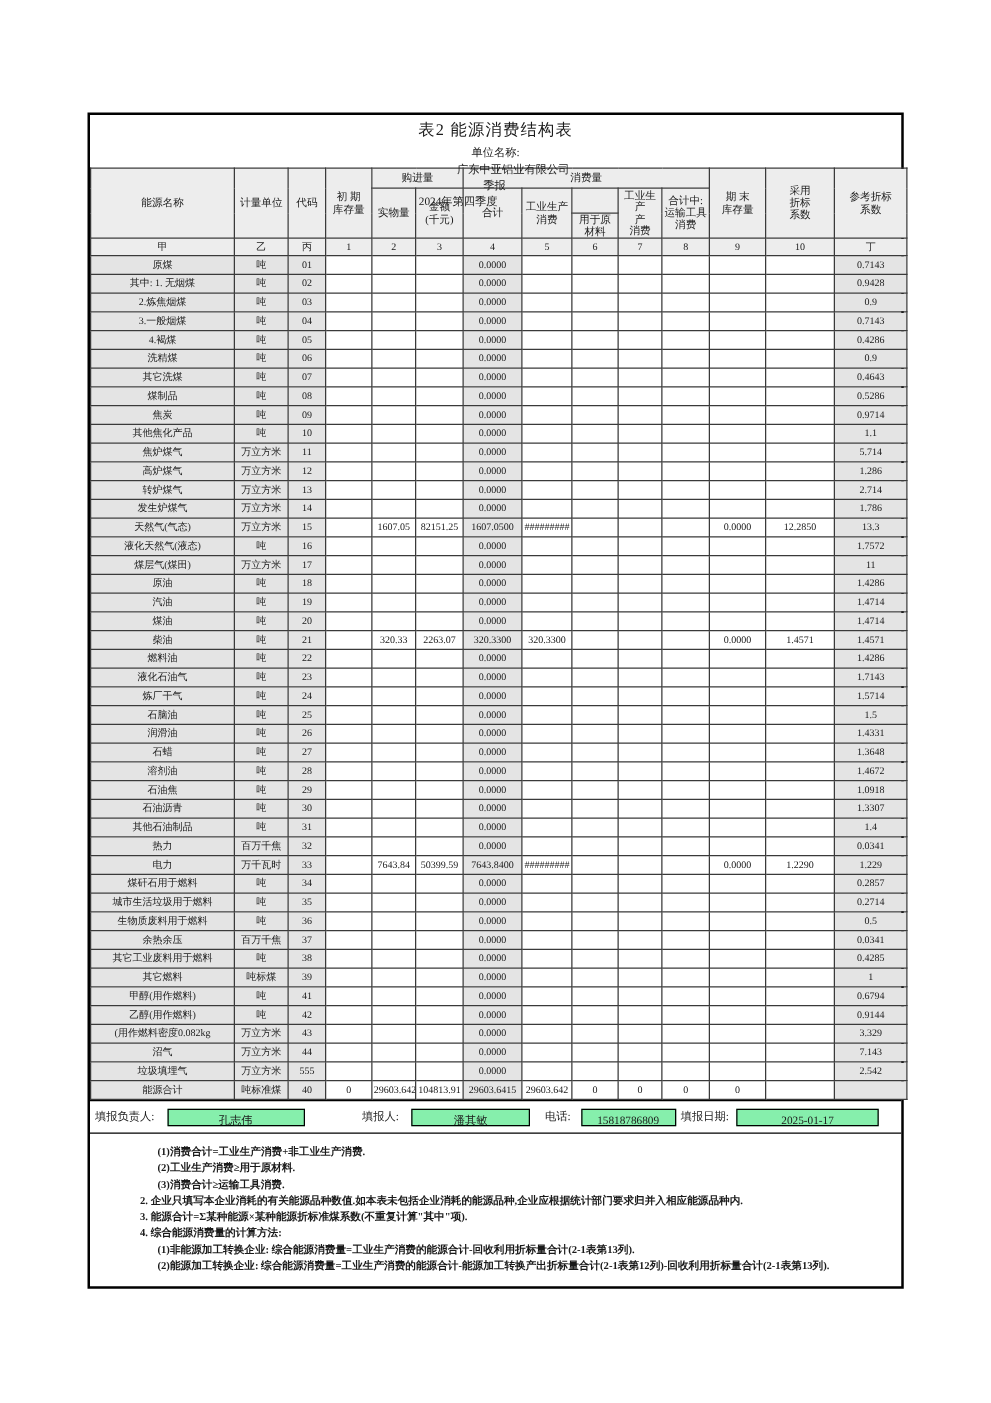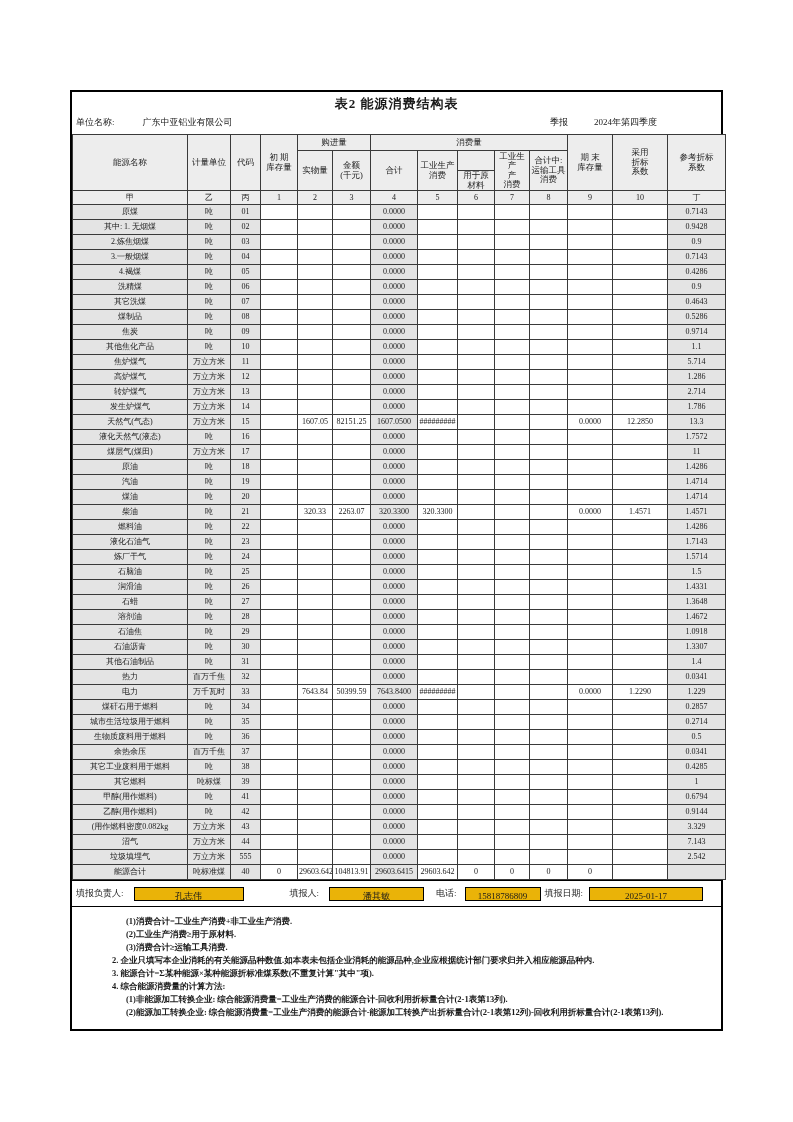--- a/index.html
+++ b/index.html
@@ -1,36 +1,36 @@
 <!DOCTYPE html>
 <html><head>
 <meta charset="utf-8">
 <style>
   html,body{margin:0;padding:0;background:#fff;}
   body{width:793px;height:1122px;position:relative;font-family:"Liberation Serif",serif;color:#1a1a1a;}
   .sheet{position:absolute;left:70px;top:90px;width:653px;border:2px solid #000;box-sizing:border-box;background:#fff;}
-  .title-row{height:24px;display:flex;align-items:center;justify-content:center;font-size:13px;font-weight:bold;letter-spacing:1px;}
-  .unit-row{height:18px;display:flex;font-size:9px;padding:0 4px;box-sizing:border-box;}
+  .title-row{height:24px;display:flex;align-items:center;justify-content:center;font-size:13px;font-weight:normal;letter-spacing:1px;}
+  .unit-row{height:18px;display:flex;align-items:center;font-size:9px;padding:0 4px;box-sizing:border-box;flex-direction:column;}
   .unit-row .uname{margin-left:28px;}
   .unit-row .spacer{flex:1;}
   .unit-row .period-label{margin-right:26px;margin-left:24px;}
   .unit-row .period-value{margin-right:60px;}
   table.grid{width:100%;border-collapse:collapse;table-layout:fixed;font-size:8px;}
   table.grid th,table.grid td{border:1px solid #3a3a3a;padding:0 1px;text-align:center;vertical-align:middle;overflow:hidden;white-space:nowrap;}
   table.grid th{font-weight:normal;white-space:pre-line;background:#ededed;font-size:8.5px;line-height:9.5px;}
   table.grid thead tr.r1 th{height:15px;}
   table.grid thead tr.r2 th, table.grid thead tr.r2 td{height:19px;}
   table.grid thead tr.r3 th{height:19px;}
   table.grid thead tr.r4 td{height:13px;background:#ededed;font-size:8px;}
   table.grid thead td{border:1px solid #3a3a3a;}
   table.grid tbody td{height:14px;line-height:14px;background:#fff;}
   table.grid tbody td.shade{background:#e4e4e4;}
   table.grid tbody tr{page-break-inside:avoid;}
   .filler-row{height:27px;display:flex;align-items:center;font-size:9px;border-top:1px solid #000;border-bottom:1.5px solid #000;padding:0 4px;box-sizing:border-box;}
-  .fbox{border:1px solid #000;height:14px;line-height:17px;text-align:center;background:#eab308;box-sizing:border-box;}
+  .fbox{border:1px solid #000;height:14px;line-height:17px;text-align:center;background:#86efac;box-sizing:border-box;}
   .fbox.b1{width:110px;margin-left:10px;}
   .fbox.b2{width:95px;margin-left:10px;}
   .fbox.b3{width:76px;margin-left:8px;}
   .fbox.b4{width:114px;margin-left:6px;}
   .flabel{white-space:nowrap;}
   .flabel.l2{margin-left:46px;}
   .flabel.l3{margin-left:12px;font-family:Liberation Serif, serif;}
   .flabel.l4{margin-left:4px;}
   .notes{padding:8px 6px 10px 40px;font-size:8.5px;font-weight:bold;line-height:13px;}
   .note{white-space:nowrap;overflow:hidden;}

